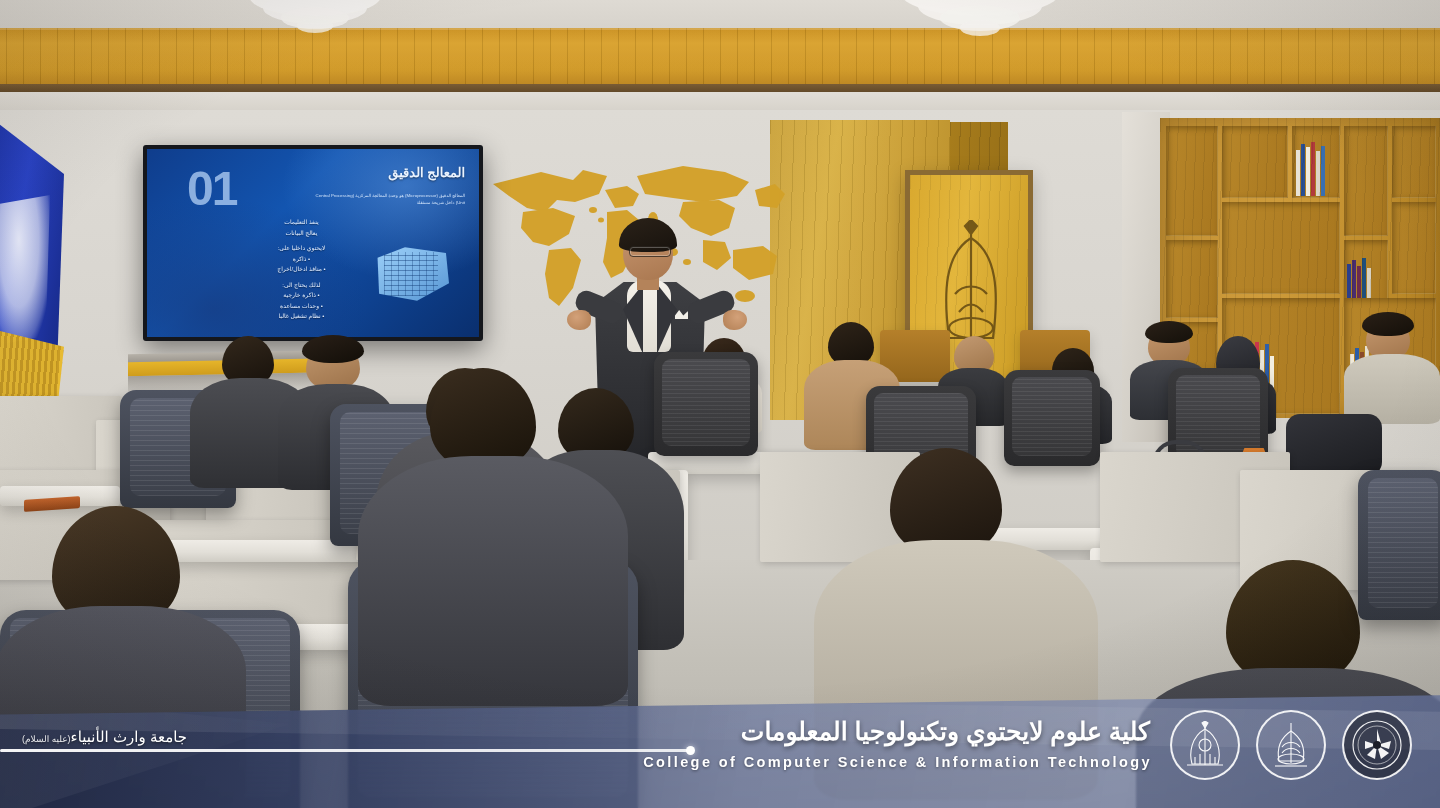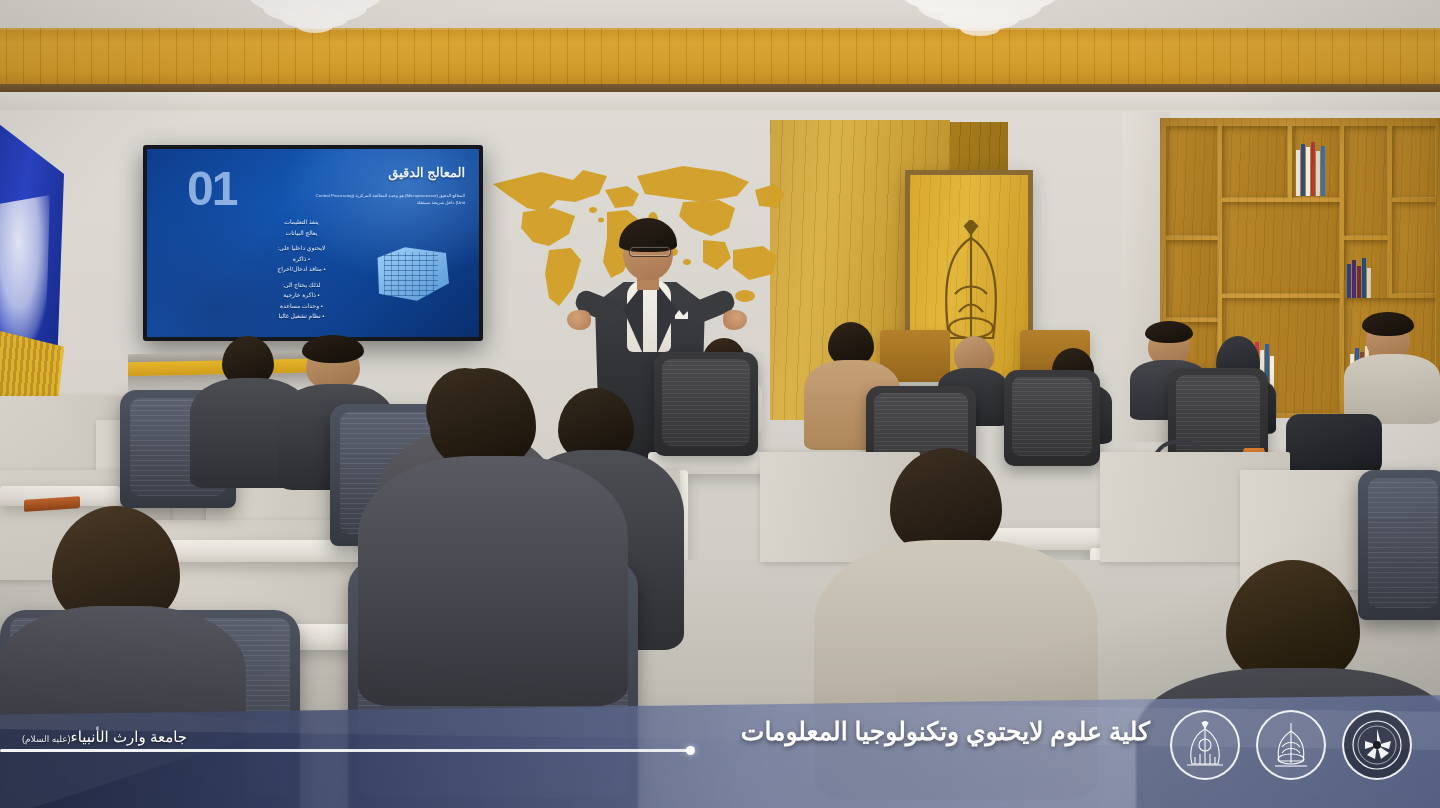--- a/index.html
+++ b/index.html
@@ -522,20 +522,21 @@
     <div id="banner-diag" class="layer"></div>
 
     <div id="uni-name">
       <span>جامعة وارث الأنبياء</span><span class="ps">(عليه السلام)</span>
     </div>
 
     <div id="rule"></div>
     <div id="rule-dot"></div>
 
     <div id="col-ar">كلية علوم لايحتوي وتكنولوجيا المعلومات</div>
+    <div id="col-en">College of Computer Science &amp; Information Technology</div>
 
     <div id="logos">
       <div class="logo">
         <svg width="44" height="48" viewBox="0 0 44 48">
           <g stroke="#ffffff" stroke-width="1.1" fill="none" opacity="0.95">
             <path d="M22 3 L22 44"></path>
             <path d="M22 8 C8 16 6 32 9 43 L35 43 C38 32 36 16 22 8 Z"></path>
             <circle cx="22" cy="24" r="6"></circle>
             <path d="M12 43 L12 36 M32 43 L32 36 M17 43 L17 33 M27 43 L27 33"></path>
             <path d="M4 44 L40 44"></path>

